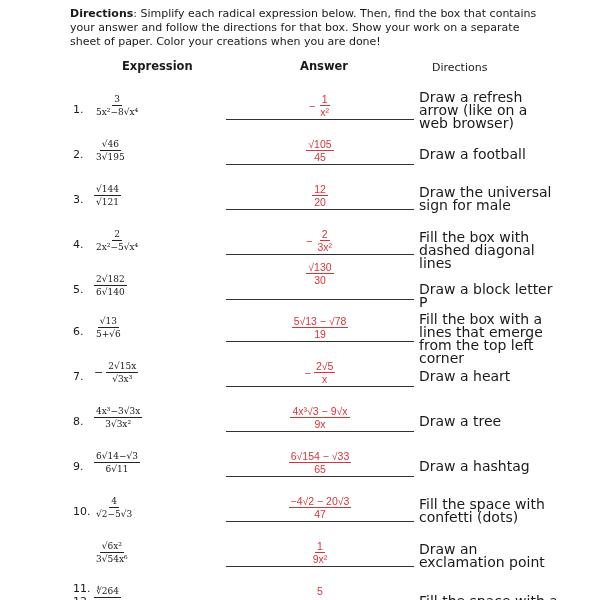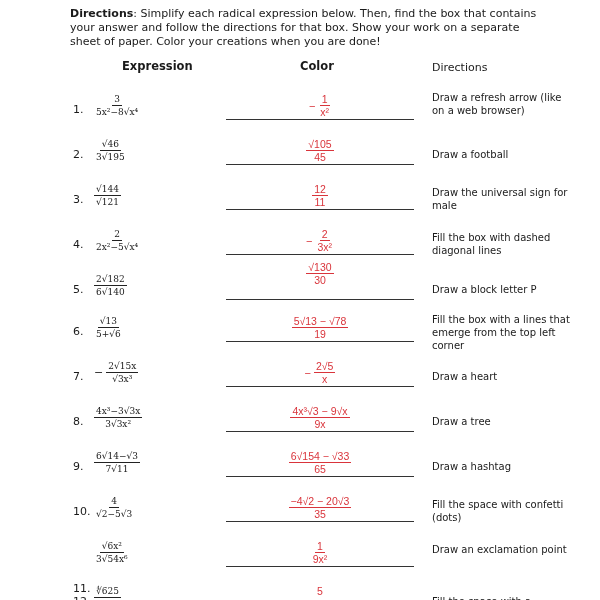--- a/index.html
+++ b/index.html
@@ -11,29 +11,29 @@
   .num { position:absolute; left:73px; font-size:11px; }
   .expr { position:absolute; left:94px; display:flex; align-items:center; font-family:"DejaVu Serif", serif; font-size:9px; }
   .frac { display:inline-flex; flex-direction:column; align-items:center; }
   .frac .n { padding:0 2px; border-bottom:1px solid #222; line-height:12px; }
   .frac .d { padding:0 2px; line-height:12px; }
   .neg { margin-right:3px; font-size:11px; }
   .ansline { position:absolute; left:226px; width:188px; border-top:1px solid #333; }
   .ans { position:absolute; left:226px; width:188px; display:flex; justify-content:center; font-family:"Liberation Sans", sans-serif; font-size:10.5px; color:#d9343b; }
   .ans .frac .n { border-bottom:1.5px solid #d9343b; }
   .ans .neg { color:#d9343b; }
-  .dir { position:absolute; left:432px; width:140px; font-size:10px; line-height:13px; }
+  .dir { position:absolute; left:419px; width:140px; font-size:14px; line-height:13px; }
 </style>
 </head>
 <body>
 
 <div class="intro"><b>Directions</b><span>: Simplify each radical expression below.  Then, find the box that contains your answer and follow the directions for that box.  Show your work on a separate sheet of paper.  Color your creations when you are done!</span></div>
 
 <div class="hdr" style="left:122px">Expression</div>
-<div class="hdr" style="left:300px">Color</div>
+<div class="hdr" style="left:300px">Answer</div>
 <div class="hdr dirs" style="left:432px">Directions</div>
 
 <div id="rows">
     <div>
       <div class="num" style="top:103px">1.</div>
       <div class="expr" style="top:93px">
         <span class="frac">
           <span class="n">3</span>
           <span class="d">5x²−8√x⁴</span>
         </span>
@@ -69,21 +69,21 @@
       <div class="num" style="top:193px">3.</div>
       <div class="expr" style="top:183px">
         <span class="frac">
           <span class="n">√144</span>
           <span class="d">√121</span>
         </span>
       </div>
       <div class="ans" style="top:183px">
         <span class="frac">
           <span class="n">12</span>
-          <span class="d">11</span>
+          <span class="d">20</span>
         </span>
       </div>
       <div class="ansline" style="top:209px"></div>
       <div class="dir" style="top:186px">Draw the universal sign for male</div>
     </div>
     <div>
       <div class="num" style="top:238px">4.</div>
       <div class="expr" style="top:228px">
         <span class="frac">
           <span class="n">2</span>
@@ -168,21 +168,21 @@
         </span>
       </div>
       <div class="ansline" style="top:431px"></div>
       <div class="dir" style="top:415px">Draw a tree</div>
     </div>
     <div>
       <div class="num" style="top:460px">9.</div>
       <div class="expr" style="top:450px">
         <span class="frac">
           <span class="n">6√14−√3</span>
-          <span class="d">7√11</span>
+          <span class="d">6√11</span>
         </span>
       </div>
       <div class="ans" style="top:450px">
         <span class="frac">
           <span class="n">6√154 − √33</span>
           <span class="d">65</span>
         </span>
       </div>
       <div class="ansline" style="top:476px"></div>
       <div class="dir" style="top:460px">Draw a hashtag</div>
@@ -191,21 +191,21 @@
       <div class="num" style="top:505px">10.</div>
       <div class="expr" style="top:495px">
         <span class="frac">
           <span class="n">4</span>
           <span class="d">√2−5√3</span>
         </span>
       </div>
       <div class="ans" style="top:495px">
         <span class="frac">
           <span class="n">−4√2 − 20√3</span>
-          <span class="d">35</span>
+          <span class="d">47</span>
         </span>
       </div>
       <div class="ansline" style="top:521px"></div>
       <div class="dir" style="top:498px">Fill the space with confetti (dots)</div>
     </div>
     <div>
       <div class="num" style="top:582px">11.</div>
       <div class="expr" style="top:540px">
         <span class="frac">
           <span class="n">√6x²</span>
@@ -218,21 +218,21 @@
           <span class="d">9x²</span>
         </span>
       </div>
       <div class="ansline" style="top:566px"></div>
       <div class="dir" style="top:543px">Draw an exclamation point</div>
     </div>
     <div>
       <div class="num" style="top:595px">12.</div>
       <div class="expr" style="top:585px">
         <span class="frac">
-          <span class="n">∜625</span>
+          <span class="n">∜264</span>
         </span>
       </div>
       <div class="ans" style="top:585px">
         <span>5</span>
       </div>
       <div class="dir" style="top:595px">Fill the space with a</div>
     </div>
   </div>
 
 </body></html>

